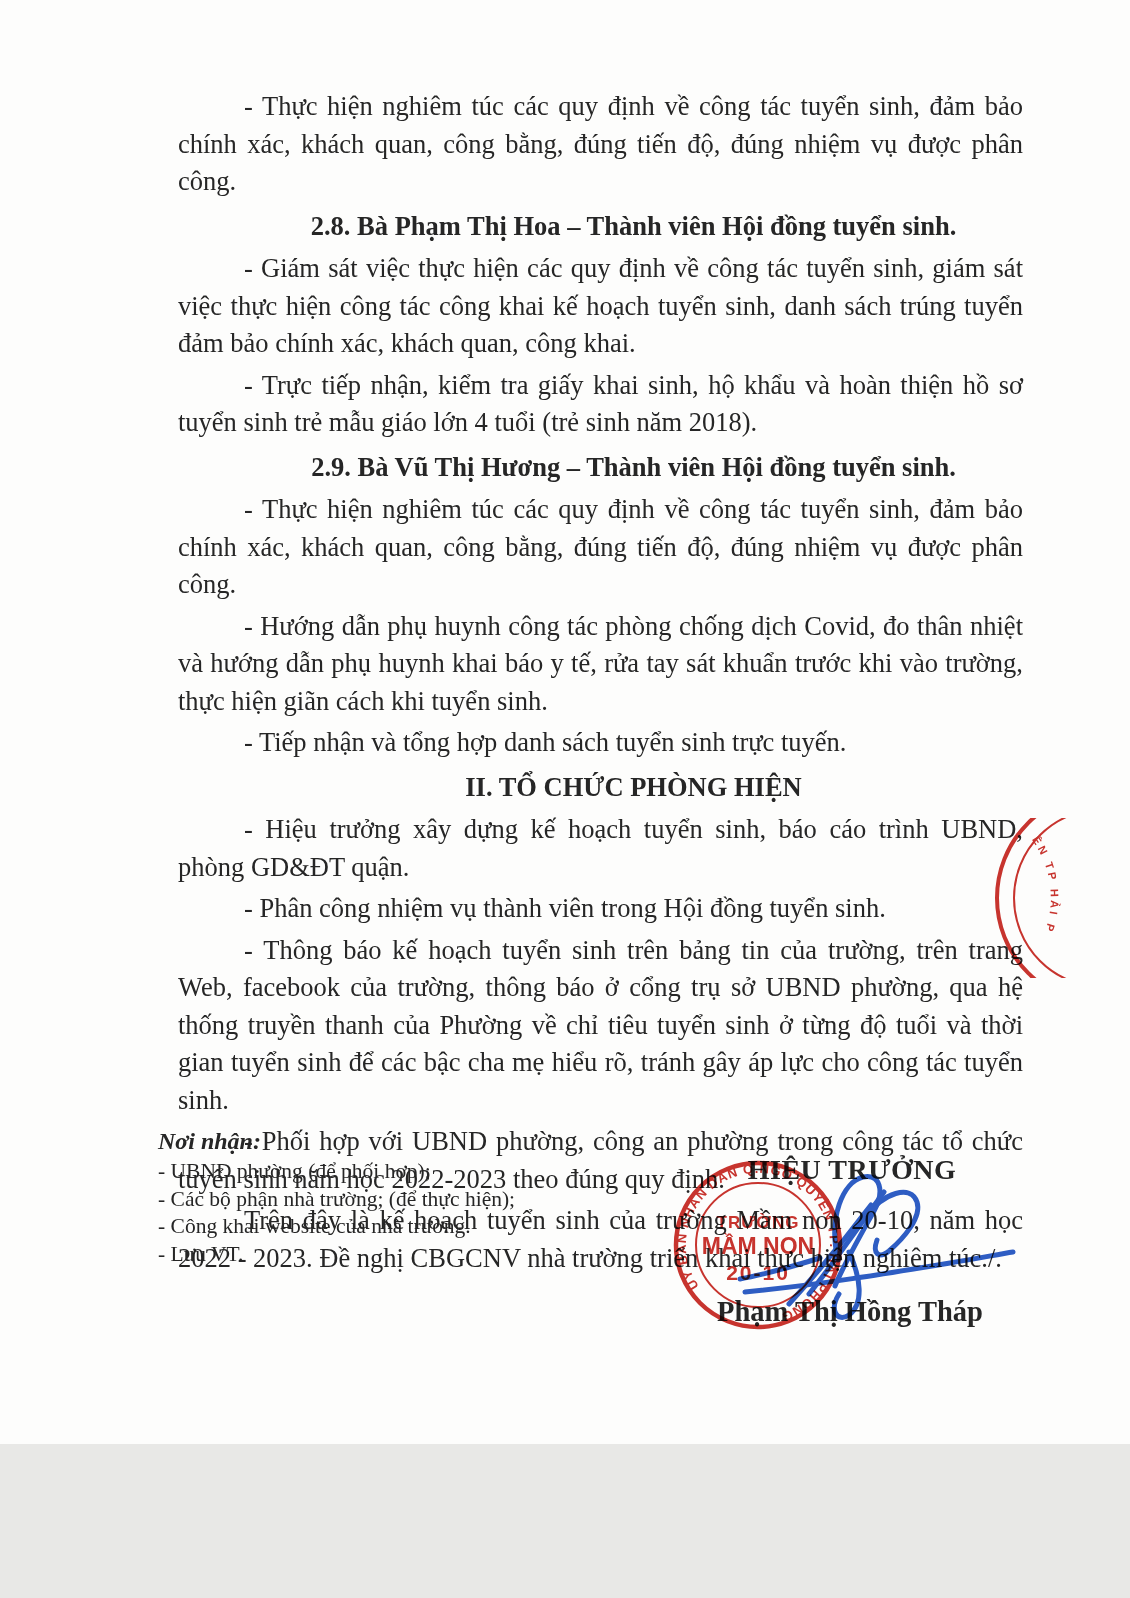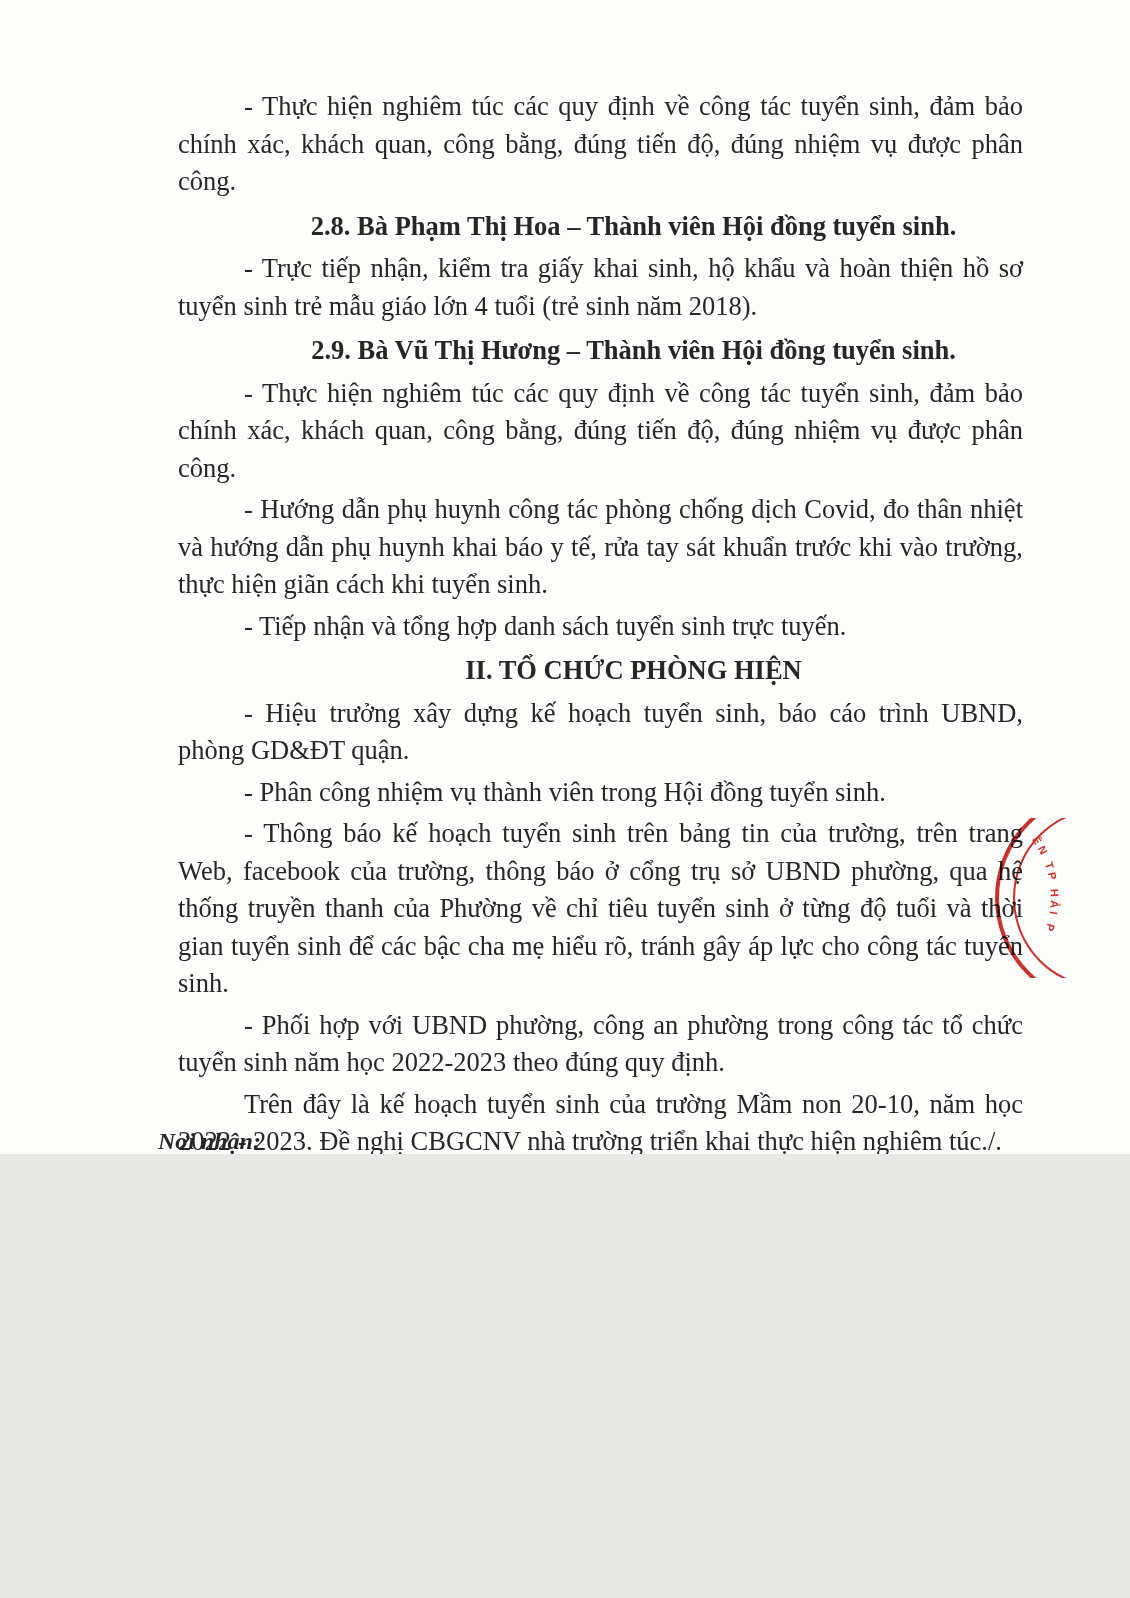--- a/index.html
+++ b/index.html
@@ -1,21 +1,21 @@
 <!DOCTYPE html>
 <html><head>
 <meta charset="utf-8">
 <style>
   html, body { margin: 0; padding: 0; background: #e8e8e6; }
   * { box-sizing: border-box; }
 
   .page {
     position: relative;
     width: 1130px;
-    height: 1154px;
+    height: 1444px;
     margin: 0 auto;
     background: #fdfdfc;
     overflow: hidden;
     font-family: "Liberation Serif", "DejaVu Serif", serif;
     color: #262626;
   }
 
   
   .content {
     position: absolute;
@@ -114,20 +114,21 @@
   }
 </style>
 </head>
 <body>
 
 <div class="page">
 
   <div class="content">
     <p>- Thực hiện nghiêm túc các quy định về công tác tuyển sinh, đảm bảo chính xác, khách quan, công bằng, đúng tiến độ, đúng nhiệm vụ được phân công.</p>
     <p class="heading">2.8. Bà Phạm Thị Hoa – Thành viên Hội đồng tuyển sinh.</p>
+    <p>- Giám sát việc thực hiện các quy định về công tác tuyển sinh, giám sát việc thực hiện công tác công khai kế hoạch tuyển sinh, danh sách trúng tuyển đảm bảo chính xác, khách quan, công khai.</p>
     <p>- Trực tiếp nhận, kiểm tra giấy khai sinh, hộ khẩu và hoàn thiện hồ sơ tuyển sinh trẻ mẫu giáo lớn 4 tuổi (trẻ sinh năm 2018).</p>
     <p class="heading">2.9. Bà Vũ Thị Hương – Thành viên Hội đồng tuyển sinh.</p>
     <p>- Thực hiện nghiêm túc các quy định về công tác tuyển sinh, đảm bảo chính xác, khách quan, công bằng, đúng tiến độ, đúng nhiệm vụ được phân công.</p>
     <p>- Hướng dẫn phụ huynh công tác phòng chống dịch Covid, đo thân nhiệt và hướng dẫn phụ huynh khai báo y tế, rửa tay sát khuẩn trước khi vào trường, thực hiện giãn cách khi tuyển sinh.</p>
     <p>- Tiếp nhận và tổng hợp danh sách tuyển sinh trực tuyến.</p>
     <p class="heading">II. TỔ CHỨC PHÒNG HIỆN</p>
     <p>- Hiệu trưởng xây dựng kế hoạch tuyển sinh, báo cáo trình UBND, phòng GD&amp;ĐT quận.</p>
     <p>- Phân công nhiệm vụ thành viên trong Hội đồng tuyển sinh.</p>
     <p>- Thông báo kế hoạch tuyển sinh trên bảng tin của trường, trên trang Web, facebook của trường, thông báo ở cổng trụ sở UBND phường, qua hệ thống truyền thanh của Phường về chỉ tiêu tuyển sinh ở từng độ tuổi và thời gian tuyển sinh để các bậc cha mẹ hiểu rõ, tránh gây áp lực cho công tác tuyển sinh.</p>
     <p>- Phối hợp với UBND phường, công an phường trong công tác tổ chức tuyển sinh năm học 2022-2023 theo đúng quy định.</p>

